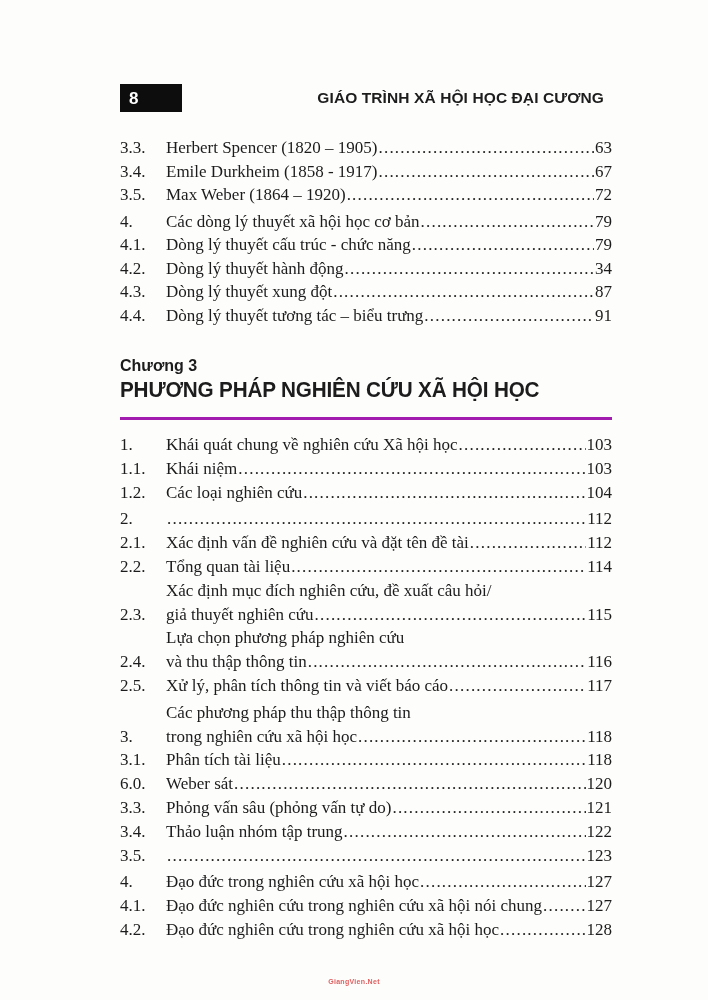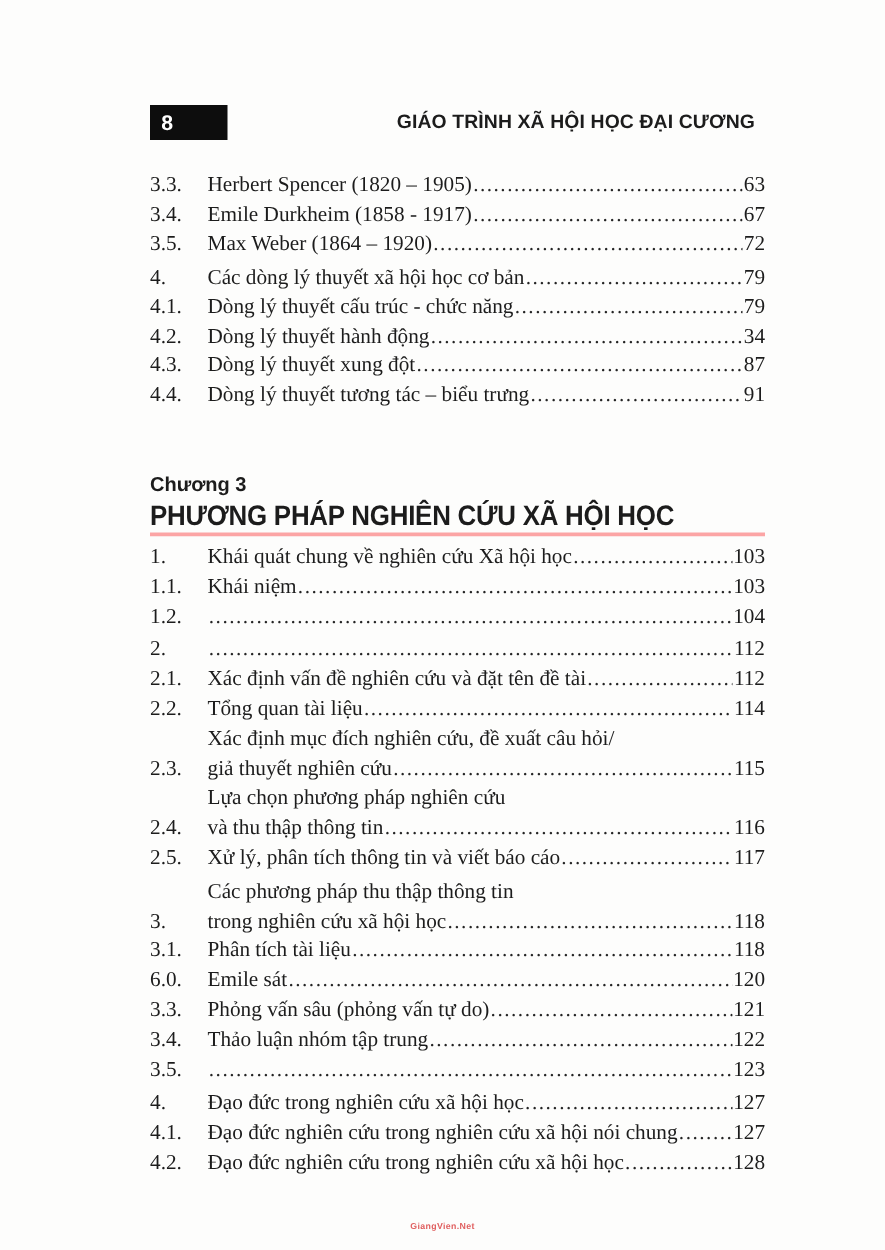--- a/index.html
+++ b/index.html
@@ -62,23 +62,22 @@
   }
   .toc-leader::after{
     content:"..........................................................................................................................................................";
     letter-spacing:1.2px;color:#242424;
   }
   .toc-page{flex:0 0 auto;}
 
   
   .chapter-heading{
     position:absolute;top:356px;left:120px;right:96px;
-    border-bottom:3px solid #fca5a5;
-    padding-bottom:0;
-    margin-top:23px;
+    border-bottom:3px solid #a21caf;
+    padding-bottom:14px;
   }
   .chapter-label{
     font-family:"Liberation Sans", sans-serif;
     font-weight:bold;font-size:16px;line-height:1.2;
   }
   .chapter-title{
     margin:3px 0 0 0;
     font-family:"Liberation Sans", sans-serif;
     font-weight:bold;font-size:22.5px;line-height:1.1;
     letter-spacing:-0.2px;
@@ -222,20 +221,21 @@
             <span class="toc-leader"></span>
             <span class="toc-page">103</span>
           </span>
         </span>
   </div>
 
   <div class="toc-row">
     <span class="toc-num">1.2.</span>
     <span class="toc-body">
           <span class="toc-line">
+            <span class="toc-text">Các loại nghiên cứu</span>
             <span class="toc-leader"></span>
             <span class="toc-page">104</span>
           </span>
         </span>
   </div>
 
   <div class="toc-row major">
     <span class="toc-num">2.</span>
     <span class="toc-body">
           <span class="toc-line">
@@ -328,21 +328,21 @@
             <span class="toc-leader"></span>
             <span class="toc-page">118</span>
           </span>
         </span>
   </div>
 
   <div class="toc-row">
     <span class="toc-num">6.0.</span>
     <span class="toc-body">
           <span class="toc-line">
-            <span class="toc-text">Emile sát</span>
+            <span class="toc-text">Weber sát</span>
             <span class="toc-leader"></span>
             <span class="toc-page">120</span>
           </span>
         </span>
   </div>
 
   <div class="toc-row">
     <span class="toc-num">3.3.</span>
     <span class="toc-body">
           <span class="toc-line">

